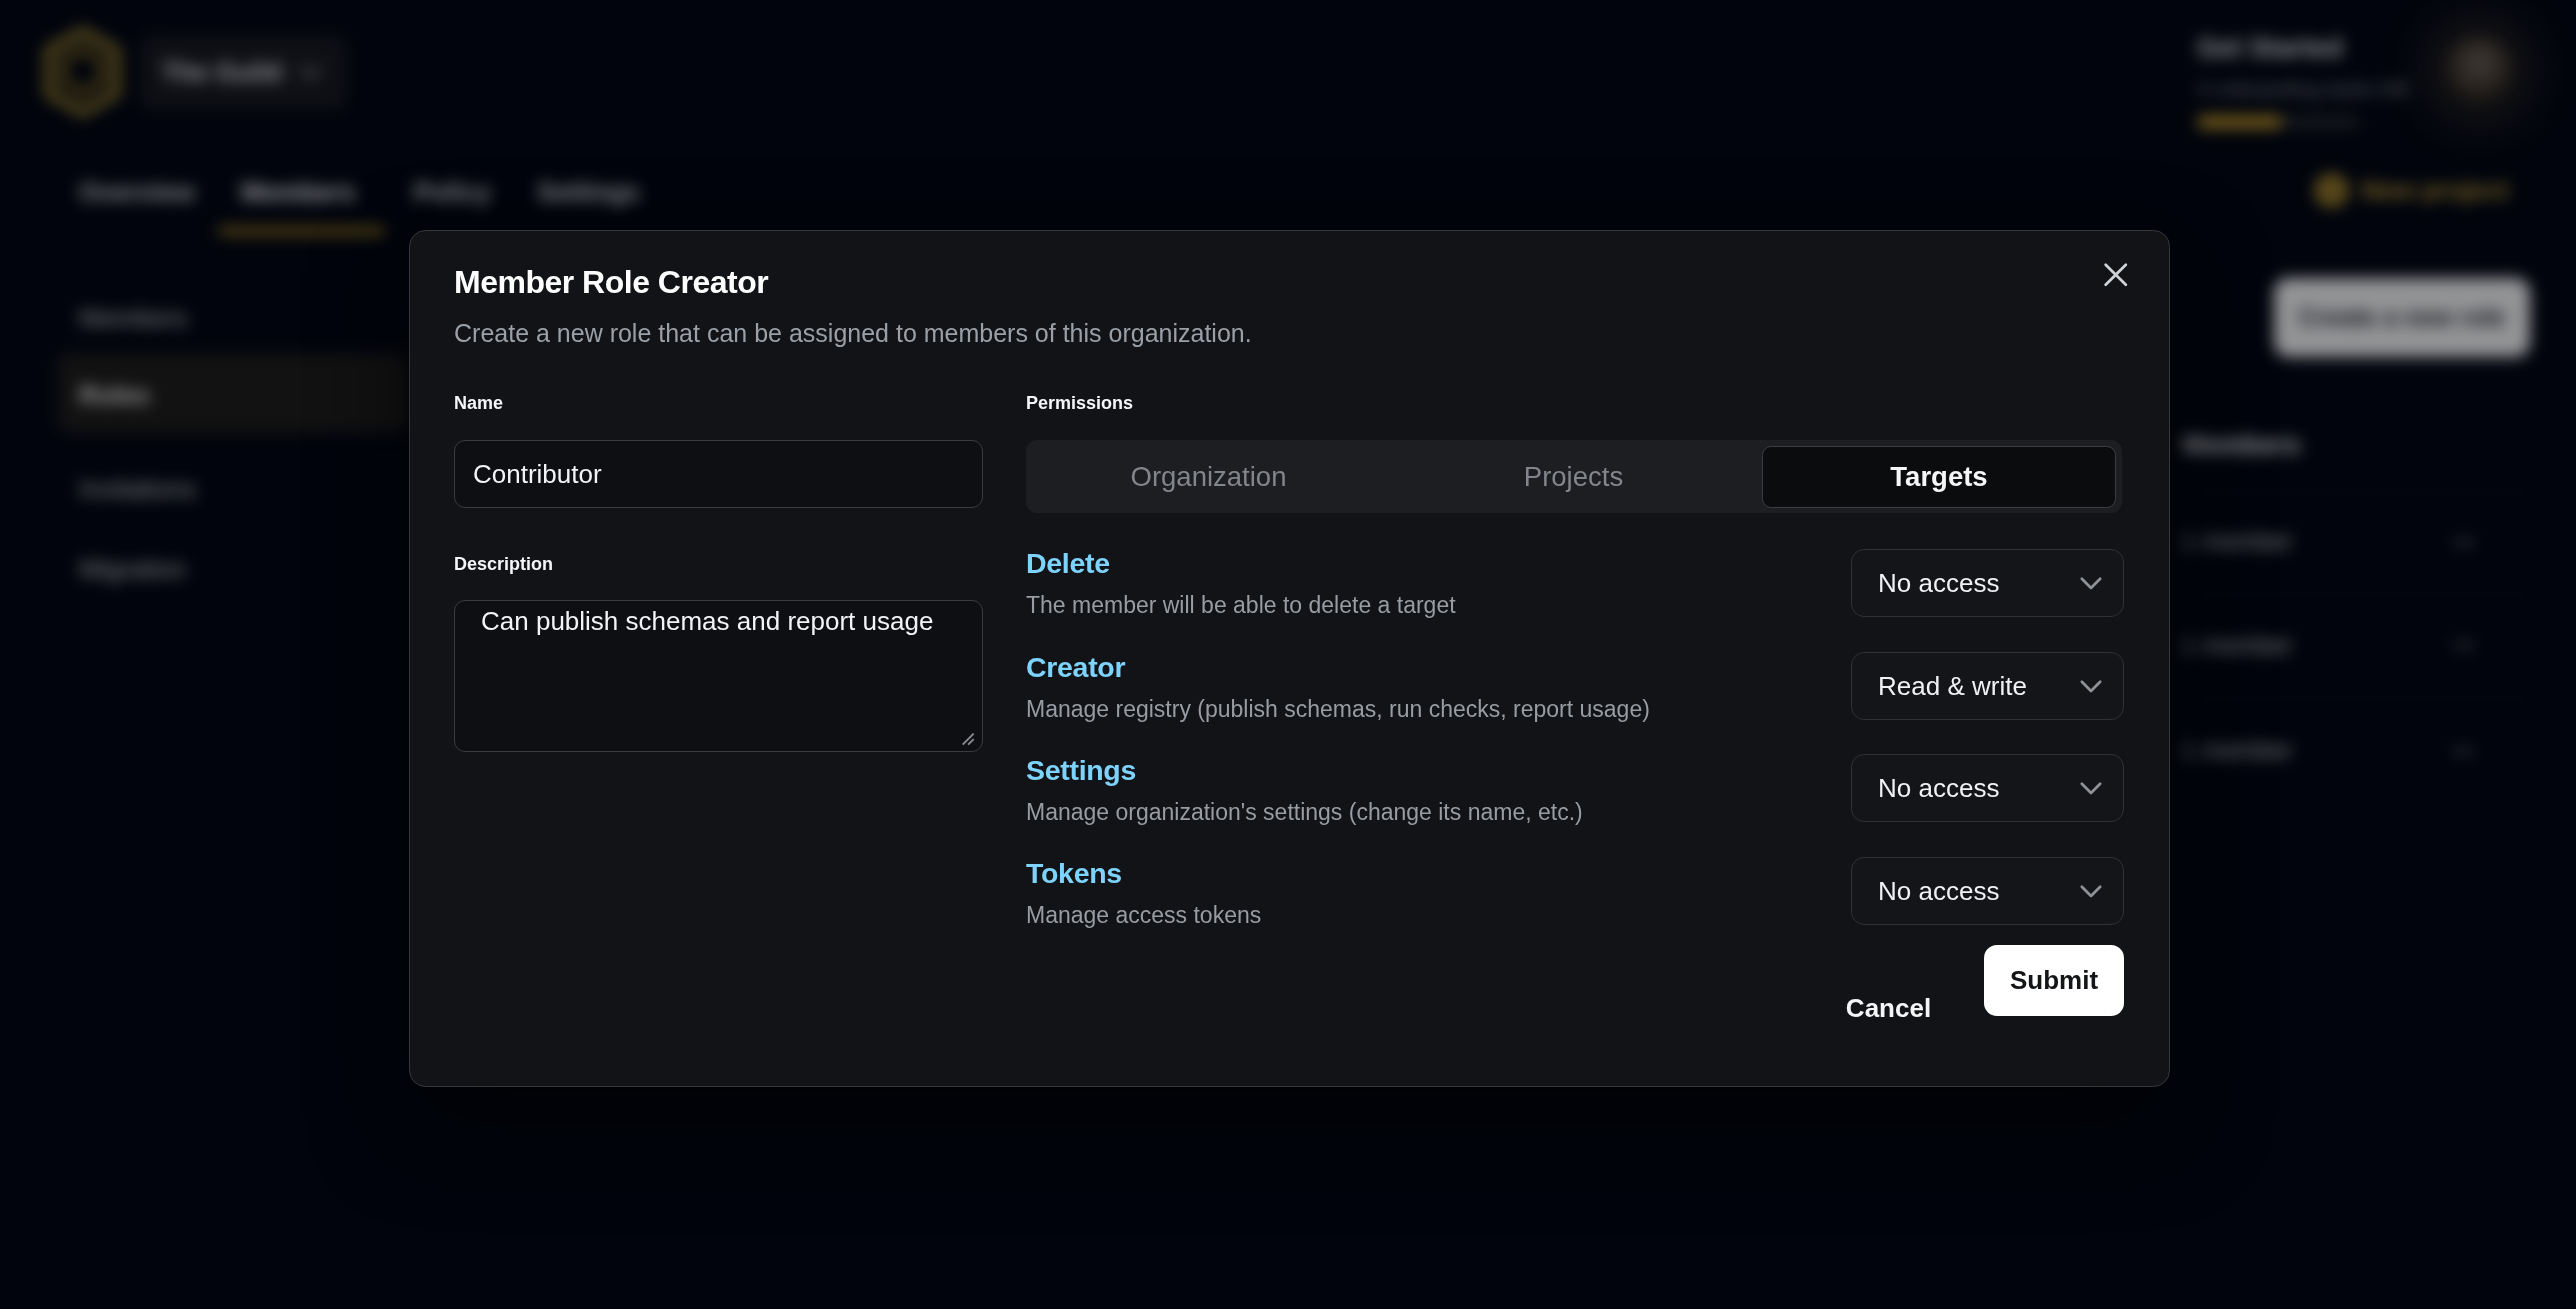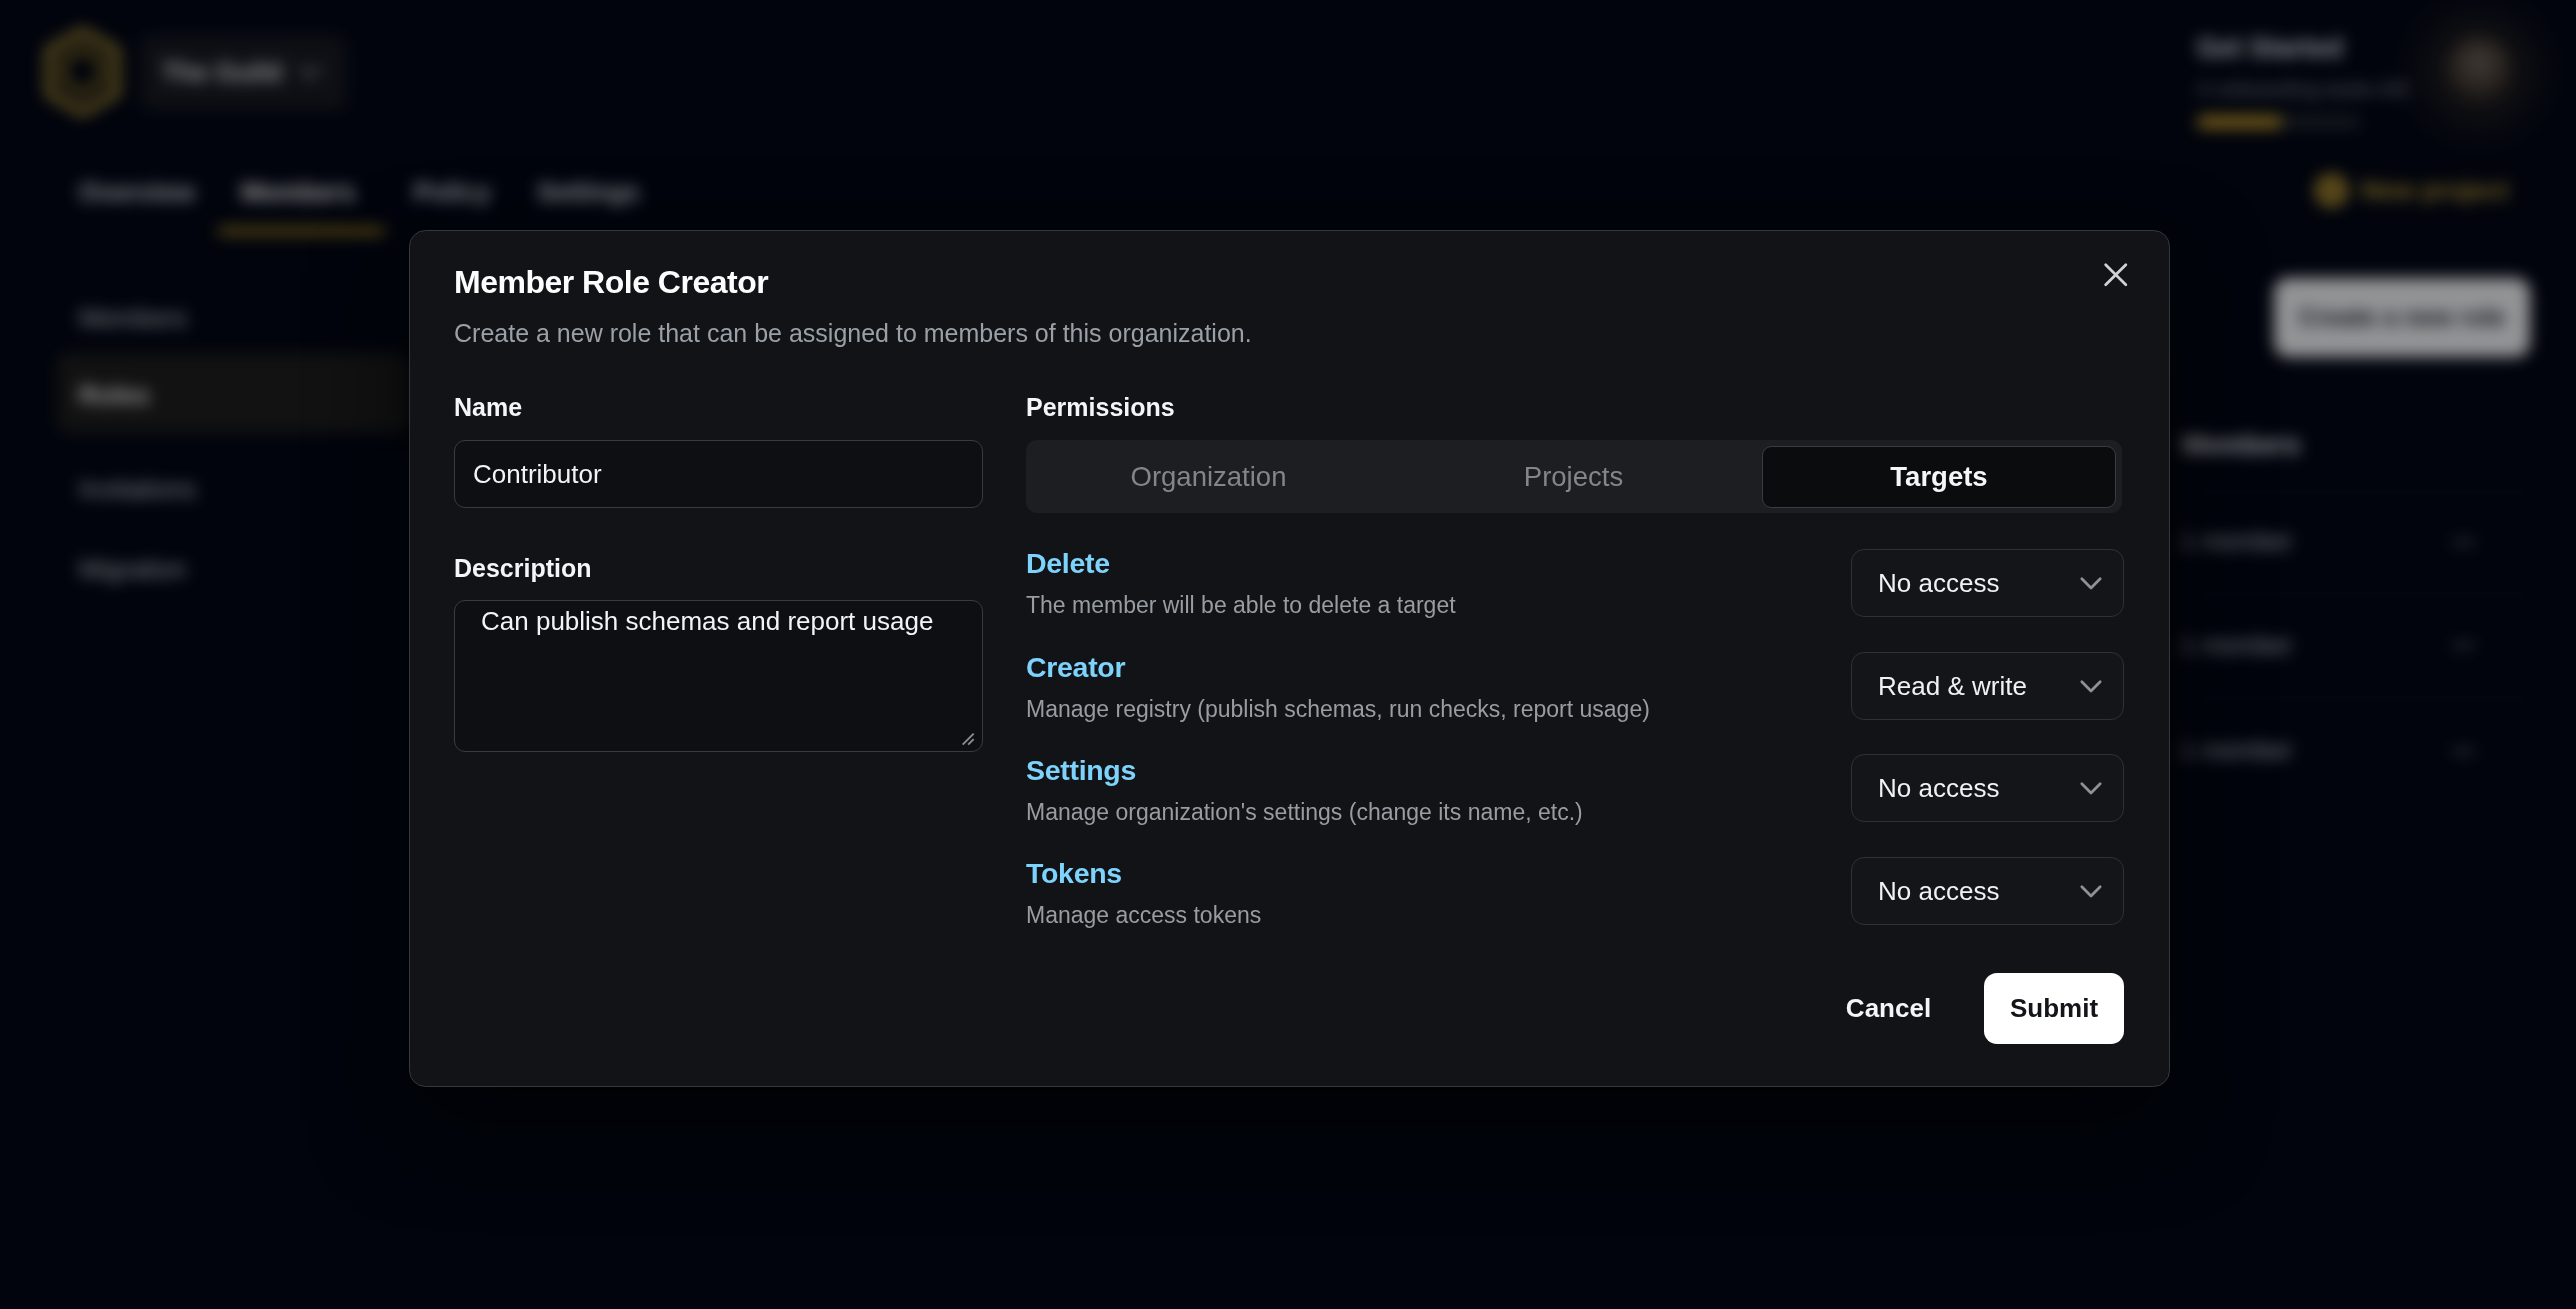--- a/index.html
+++ b/index.html
@@ -49,21 +49,21 @@
 
   
   .modal{position:absolute;left:409px;top:230px;width:1761px;height:857px;background:#121316;
          border:1.8px solid #37383d;border-radius:16.5px;box-sizing:border-box;
          box-shadow:0 37px 92px rgba(0,0,0,0.65);}
   .m-title{position:absolute;left:44px;top:33px;font-size:32px;font-weight:700;letter-spacing:-0.5px;color:#fdfdfe;}
   .m-sub{position:absolute;left:44px;top:88px;font-size:25px;color:#9aa0a7;}
   .m-close{position:absolute;left:1680px;top:18.4px;width:51px;height:51px;display:flex;align-items:center;
            justify-content:center;cursor:pointer;border-radius:7.3px;}
 
-  .m-label{position:absolute;font-size:25px;font-weight:600;color:#f4f5f7;}
+  .m-label{position:absolute;font-size:18px;font-weight:600;color:#f4f5f7;}
   .m-input{position:absolute;left:44px;width:529px;box-sizing:border-box;background:#0e0f12;
            border:1.8px solid #3a3b40;border-radius:11px;color:#f2f3f5;font-size:26px;
            font-family:"Liberation Sans","DejaVu Sans",sans-serif;}
   #name-input{top:209px;height:68px;padding:0 18px;}
   #desc-input{top:369px;height:152px;padding:3px 26px;resize:none;line-height:35px;}
   .resize-handle{position:absolute;left:549px;top:499px;}
 
   .tab-group{position:absolute;left:616px;top:209px;width:1096px;height:73px;background:#1d1e21;border-radius:11px;}
   .tab-seg{position:absolute;top:0;height:73px;width:365px;display:flex;align-items:center;justify-content:center;
            font-size:27.5px;font-weight:500;color:#82858b;cursor:pointer;}
@@ -72,21 +72,21 @@
 
   .perm-title{position:absolute;left:616px;font-size:28.5px;font-weight:700;letter-spacing:-0.3px;color:#7dd3fc;}
   .perm-desc{position:absolute;left:616px;font-size:23px;color:#989da3;white-space:nowrap;text-align:center;}
   .perm-select{position:absolute;left:1441px;width:273px;height:68px;background:#141519;border:1.8px solid #303136;
                border-radius:13px;box-sizing:border-box;display:flex;align-items:center;cursor:pointer;}
   .perm-select .sel-label{margin-left:26px;font-size:26px;color:#f0f1f3;white-space:nowrap;flex:1;}
   .perm-select svg{margin-right:20px;}
 
   .btn-cancel{position:absolute;left:1414px;top:742px;width:129px;height:71px;display:flex;align-items:center;
               justify-content:center;font-size:26px;font-weight:600;color:#f4f5f6;cursor:pointer;border-radius:11px;}
-  .btn-submit{position:absolute;left:1574px;top:742px;width:140px;height:71px;background:#ffffff;border-radius:13px;
+  .btn-submit{position:absolute;left:1574px;top:714px;width:140px;height:71px;background:#ffffff;border-radius:13px;
               display:flex;align-items:center;justify-content:center;font-size:26px;font-weight:600;color:#141518;cursor:pointer;}
 </style>
 </head>
 <body>
 
 <div id="app">
 
   <div class="bg-layer">
 
     <svg class="logo" viewBox="0 0 100 110">

